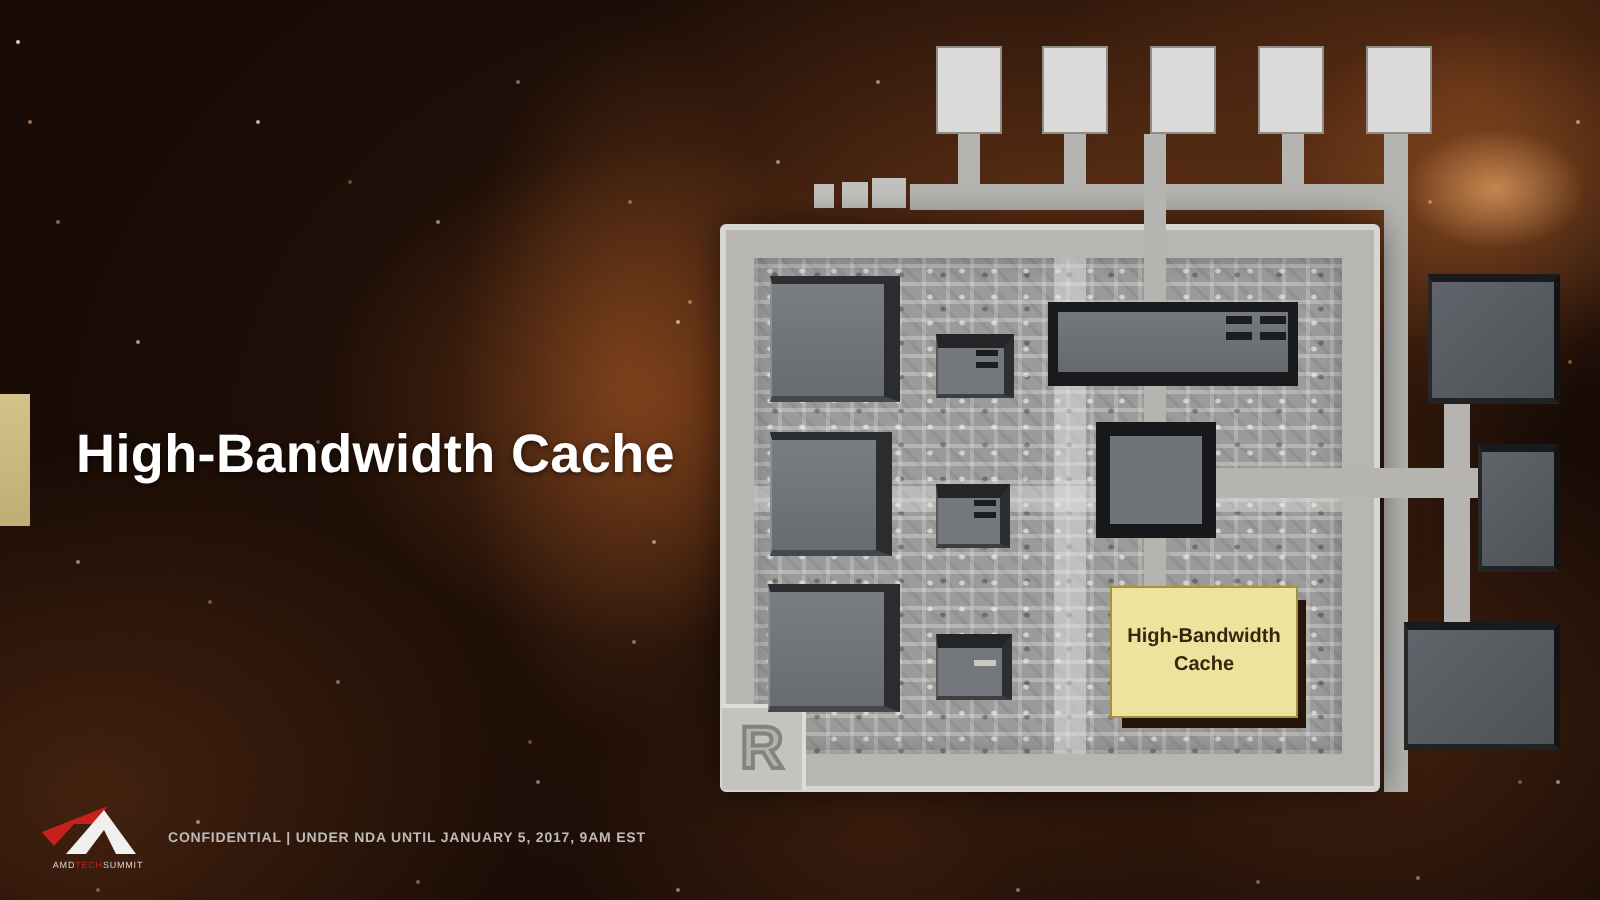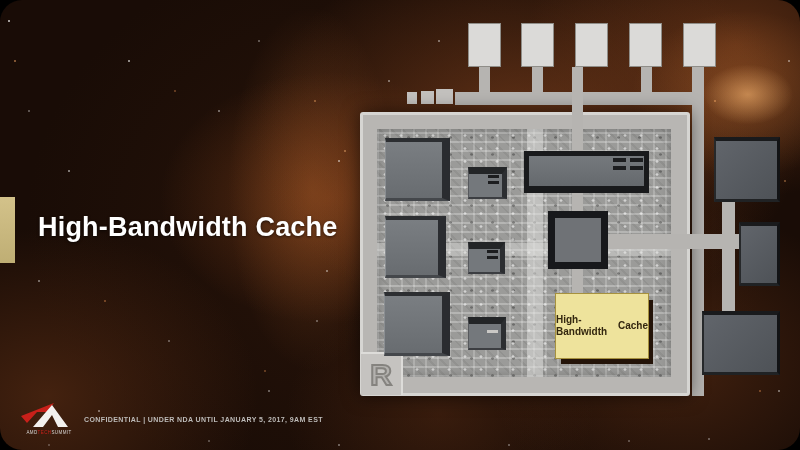--- a/index.html
+++ b/index.html
@@ -11,21 +11,20 @@
       radial-gradient(160px 120px at 93% 21%, rgba(255,150,70,.28), transparent 70%),
       radial-gradient(420px 300px at 66% 30%, rgba(122,62,28,.75), transparent 65%),
       radial-gradient(300px 220px at 92% 10%, rgba(130,65,28,.6), transparent 70%),
       radial-gradient(120px 260px at 39% 42%, rgba(225,125,55,.25), transparent 70%),
       radial-gradient(240px 180px at 41% 44%, rgba(150,75,30,.5), transparent 70%),
       radial-gradient(300px 240px at 6% 88%, rgba(110,55,24,.5), transparent 70%),
       radial-gradient(280px 220px at 85% 80%, rgba(115,58,26,.45), transparent 70%),
       radial-gradient(220px 170px at 55% 92%, rgba(95,48,22,.4), transparent 70%),
       radial-gradient(500px 400px at 50% 50%, rgba(70,35,16,.35), transparent 75%),
       #190c06;
-    border-radius: 22px;
   }
   .abs{position:absolute;}
   
   .stars{position:absolute;left:8px;top:20px;width:2px;height:2px;border-radius:50%;
     background:rgba(255,255,255,.8);
     box-shadow:120px 40px rgba(255,255,255,.7),210px 90px rgba(255,255,255,.5),
       60px 150px rgba(255,255,255,.6),300px 200px rgba(255,255,255,.45),
       30px 260px rgba(255,255,255,.5),160px 320px rgba(255,255,255,.4),
       90px 390px rgba(255,255,255,.5),260px 370px rgba(255,255,255,.45),
       330px 140px rgba(255,255,255,.6),380px 60px rgba(255,255,255,.5),
@@ -72,22 +71,22 @@
     border-top:4px solid #2c2e31;border-right:8px solid #2a2c30;
     border-left:1px solid #8a8e92;border-bottom:3px solid #44474b;}
   .smallblock{box-sizing:border-box;background:#74787c;
     border-top:7px solid #232527;border-right:5px solid #2c2e31;
     border-left:1px solid #57595d;border-bottom:2px solid #3c3e42;position:absolute;}
   .notch{position:absolute;background:#1c1d1f;}
   .wideblock{box-sizing:border-box;background:linear-gradient(180deg,#75797d,#65696d);
     border:5px solid #191a1c;border-bottom-width:7px;position:absolute;}
   .bordered{box-sizing:border-box;background:#6f7276;border:7px solid #17181b;}
   .hbc{box-sizing:border-box;background:#eee39c;border:1px solid #a6913e;
-    box-shadow:5px 6px 0 -1px #241409;display:flex;flex-direction:row;
-    align-items:center;justify-content:flex-end;gap:2px;}
+    box-shadow:5px 6px 0 -1px #241409;display:flex;flex-direction:column;
+    align-items:center;justify-content:center;gap:2px;}
   .hbc div{color:#33270f;font-size:10px;font-weight:bold;line-height:1.25;}
   .rblock{box-sizing:border-box;background:linear-gradient(135deg,#61656b,#4e5257);
     border-top:4px solid #191a1c;border-left:2px solid #26282a;
     border-right:3px solid #121315;border-bottom:3px solid #202224;}
   .rtab{left:361px;top:352px;width:42px;height:43px;background:#c5c3c0;
     border-top:2px solid #dddcd9;border-right:2px solid #dddcd9;box-sizing:border-box;
     display:flex;align-items:center;justify-content:center;}
   .rtab span{font-size:30px;font-weight:bold;color:#b3b1ae;
     -webkit-text-stroke:2px #85837f;letter-spacing:0;}
   

